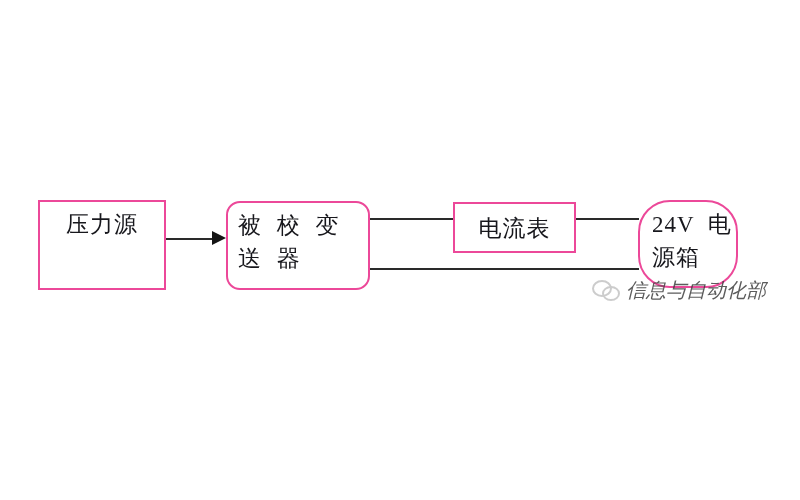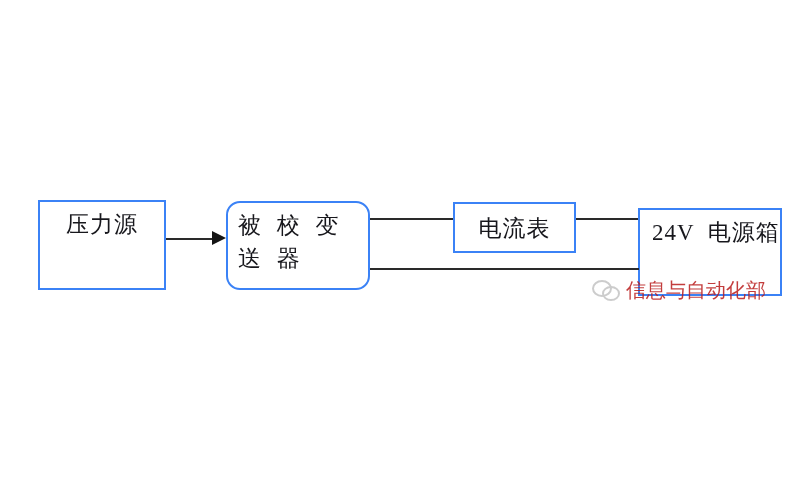--- a/index.html
+++ b/index.html
@@ -13,21 +13,21 @@
     height: 500px;
     background: #ffffff;
     overflow: hidden;
     font-family: "Liberation Serif", "DejaVu Serif", serif;
   }
 
   
   .box {
     position: absolute;
     box-sizing: border-box;
-    border: 2px solid #3b82f6;
+    border: 2px solid #ec4899;
     background: #ffffff;
     color: #17171c;
   }
   .box-label {
     position: absolute;
     left: 0;
     right: 0;
     text-align: center;
     font-size: 23px;
     line-height: 33px;
@@ -43,21 +43,21 @@
   #box-transmitter .box-label {
     top: 6px;
     text-align: left;
     padding-left: 10px;
     letter-spacing: 5px;
   }
 
   #box-ammeter        { left: 453px; top: 202px; width: 123px; height: 51px; }
   #box-ammeter .box-label { top: 8px; letter-spacing: 1px; }
 
-  #box-power-supply   { left: 638px; top: 208px; width: 144px; height: 88px; }
+  #box-power-supply   { left: 638px; top: 200px; width: 100px; height: 88px; border-radius: 32px; }
   #box-power-supply .box-label {
     top: 6px;
     text-align: left;
     padding-left: 12px;
     letter-spacing: 1px;
   }
 
   
   .wire-h {
     position: absolute;
@@ -93,22 +93,23 @@
     align-items: center;
     gap: 6px;
     color: #b9b9b9;
     opacity: .85;
     pointer-events: none;
   }
   #watermark .wm-text {
     font-size: 20px;
     line-height: 24px;
     letter-spacing: 0px;
-    color: #b91c1c;
+    color: #404040;
     font-family: "Liberation Serif", "DejaVu Serif", serif;
+    font-style: italic;
   }
   #wechat-icon { position: relative; width: 28px; height: 22px; }
   #wechat-icon .bub {
     position: absolute;
     border: 2px solid #c4c4c4;
     border-radius: 50%;
     background: transparent;
   }
   #wechat-icon .bub-back  { left: 0px;  top: 1px;  width: 16px; height: 13px; }
   #wechat-icon .bub-front { left: 10px; top: 7px;  width: 14px; height: 11px; }

